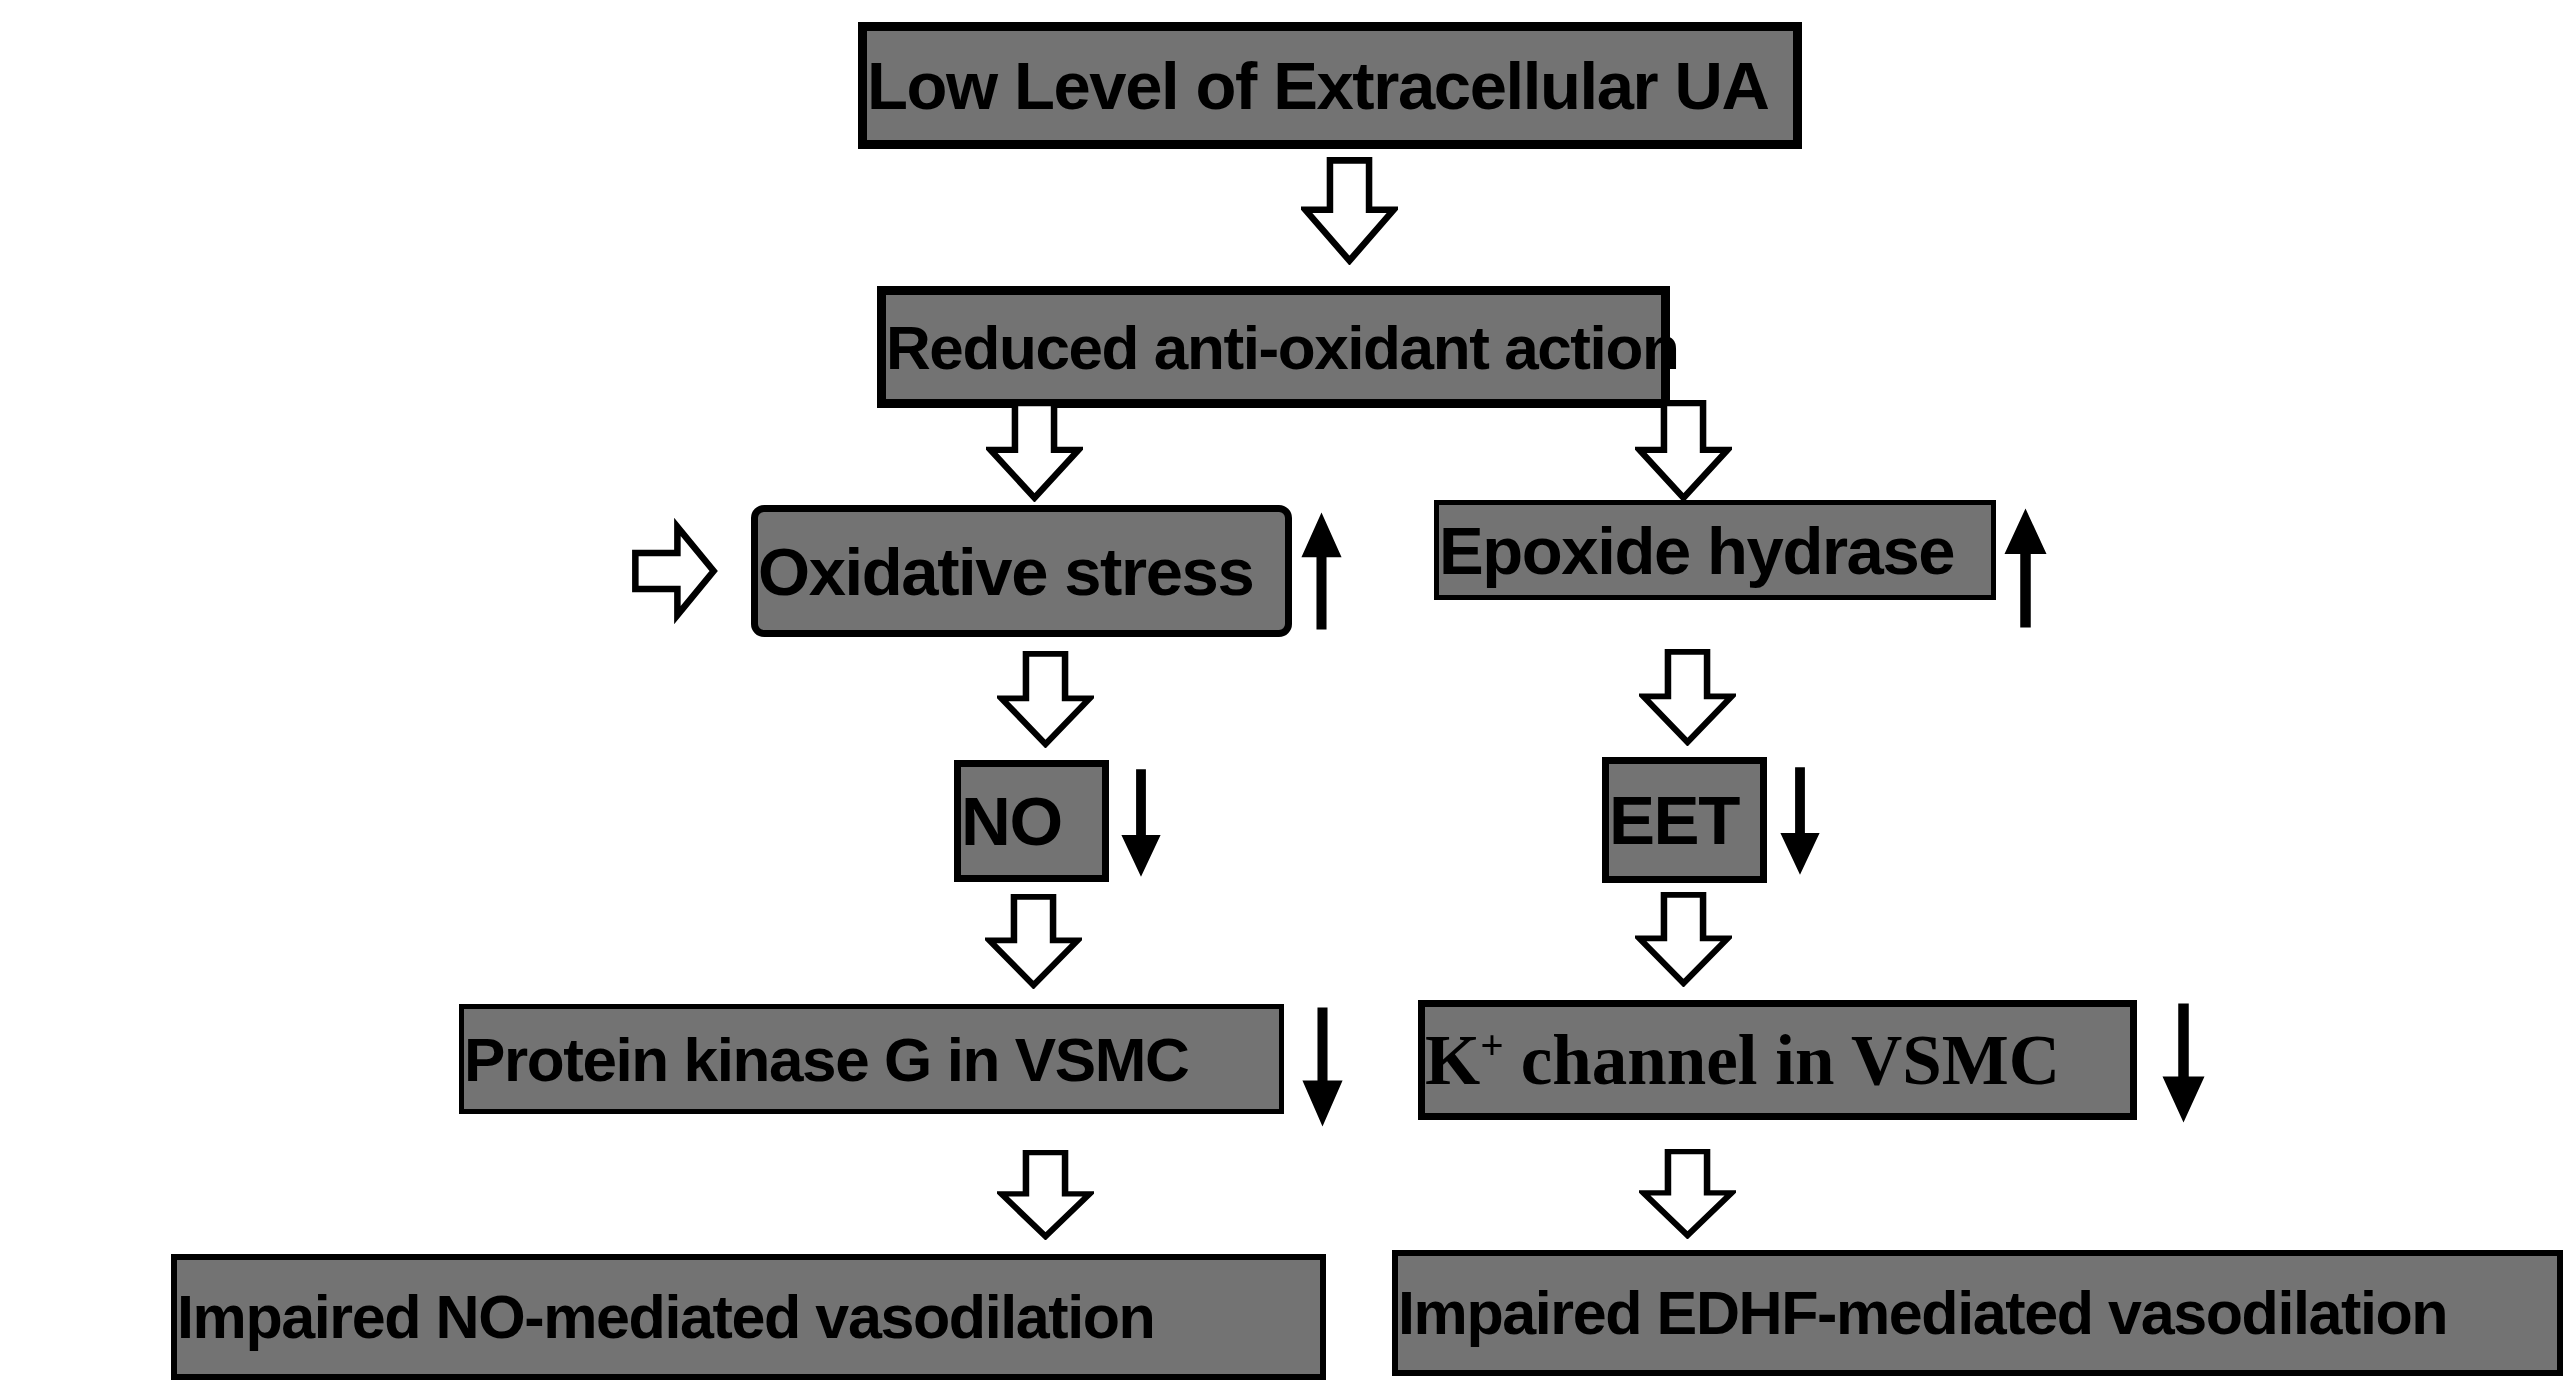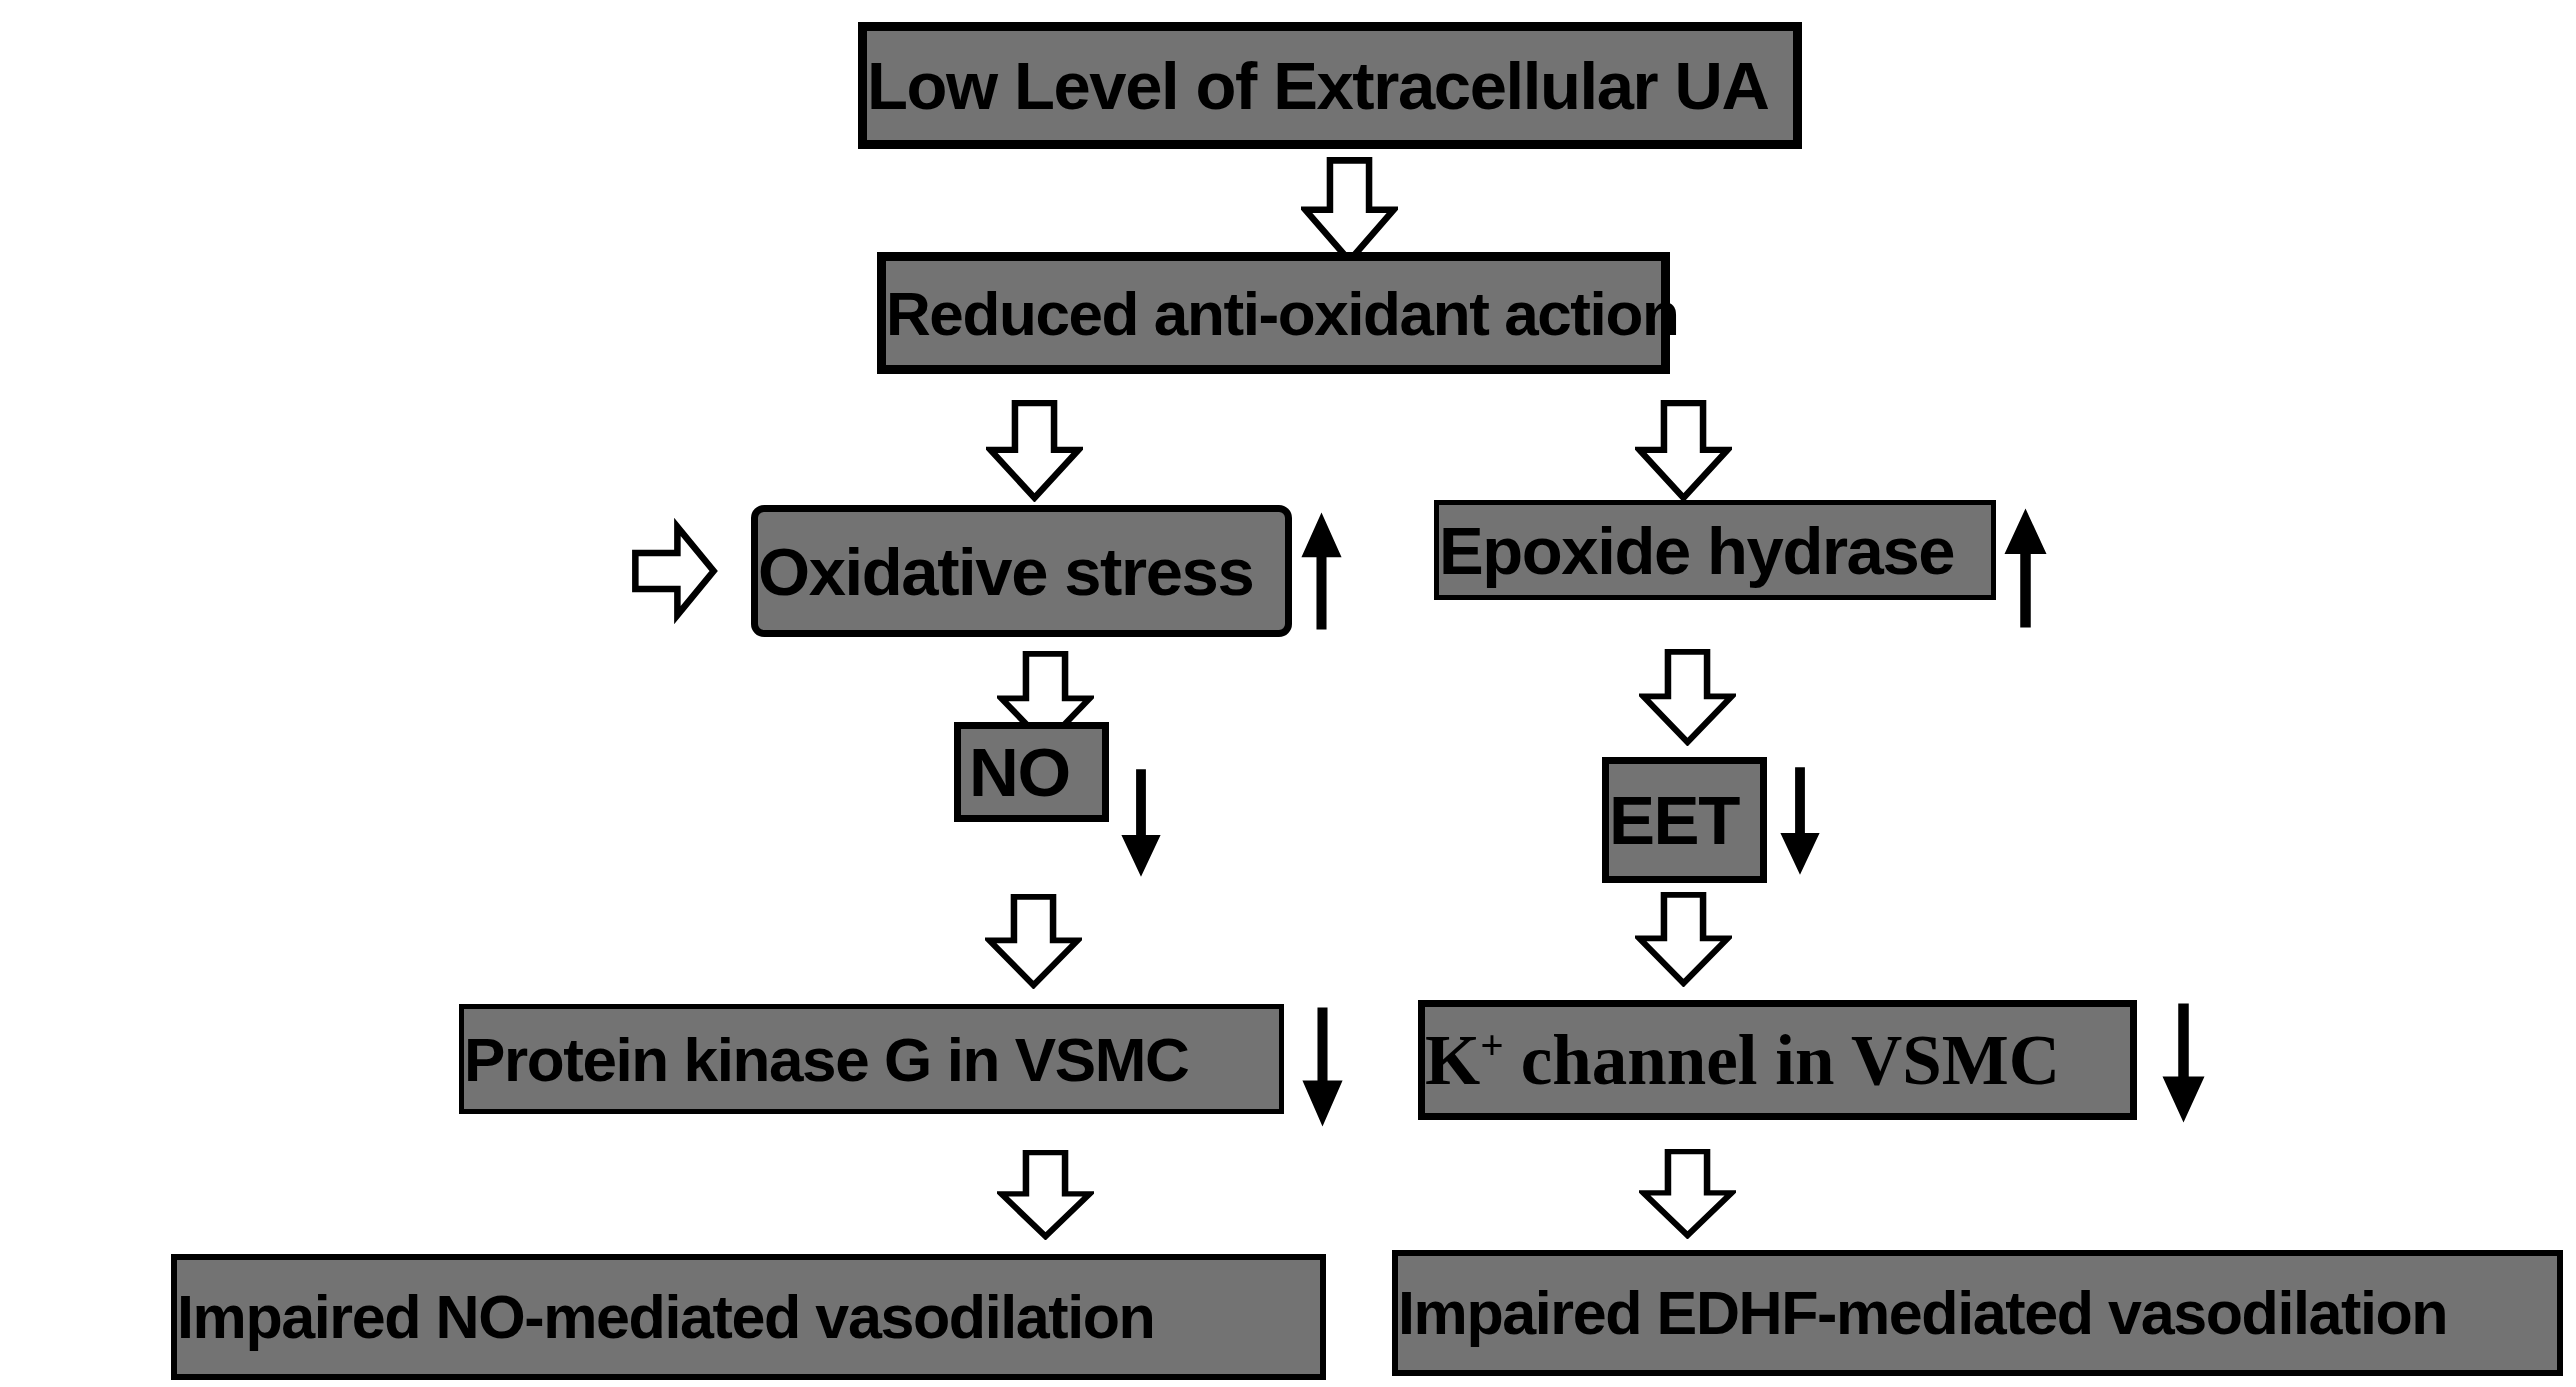--- a/index.html
+++ b/index.html
@@ -62,21 +62,21 @@
   <div class="node heavy" style="left:858px; top:22px; width:944px; height:127px; font-size:67px;">
     <span>Low Level of Extracellular UA</span>
   </div>
 
   <div class="arrow" style="left:1301px; top:156px; width:97px; height:109px;">
     <svg viewBox="0 0 134 150" preserveAspectRatio="none">
       <polygon points="40,6 94,6 94,74 128,74 67,144 6,74 40,74" fill="#ffffff" stroke="#000000" stroke-width="9"></polygon>
     </svg>
   </div>
 
-  <div class="node heavy" style="left:877px; top:252px; width:793px; height:122px;">
+  <div class="node heavy" style="left:877px; top:286px; width:793px; height:122px;">
     <span>Reduced anti-oxidant action</span>
   </div>
 
   <div class="arrow" style="left:986px; top:399px; width:97px; height:103px;">
     <svg viewBox="0 0 134 150" preserveAspectRatio="none">
       <polygon points="40,6 94,6 94,74 128,74 67,144 6,74 40,74" fill="#ffffff" stroke="#000000" stroke-width="9"></polygon>
     </svg>
   </div>
   <div class="arrow" style="left:1635px; top:399px; width:97px; height:103px;">
     <svg viewBox="0 0 134 150" preserveAspectRatio="none">
@@ -115,21 +115,21 @@
     <svg viewBox="0 0 134 150" preserveAspectRatio="none">
       <polygon points="40,6 94,6 94,74 128,74 67,144 6,74 40,74" fill="#ffffff" stroke="#000000" stroke-width="9"></polygon>
     </svg>
   </div>
   <div class="arrow" style="left:1639px; top:648px; width:97px; height:98px;">
     <svg viewBox="0 0 134 150" preserveAspectRatio="none">
       <polygon points="40,6 94,6 94,74 128,74 67,144 6,74 40,74" fill="#ffffff" stroke="#000000" stroke-width="9"></polygon>
     </svg>
   </div>
 
-  <div class="node b10 small-box" style="left:954px; top:722px; width:155px; height:100px;padding-left:8px;">
+  <div class="node b10 small-box" style="left:954px; top:760px; width:155px; height:122px;">
     <span>NO</span>
   </div>
 
   <div class="arrow" style="left:1120px; top:768px; width:42px; height:110px;">
     <svg viewBox="0 0 60 164" preserveAspectRatio="none">
       <path d="M23 2 L37 2 L37 100 L58 100 L30 162 L2 100 L23 100 Z" fill="#000000"></path>
     </svg>
   </div>
 
   <div class="node b10 small-box" style="left:1602px; top:757px; width:165px; height:126px;">

